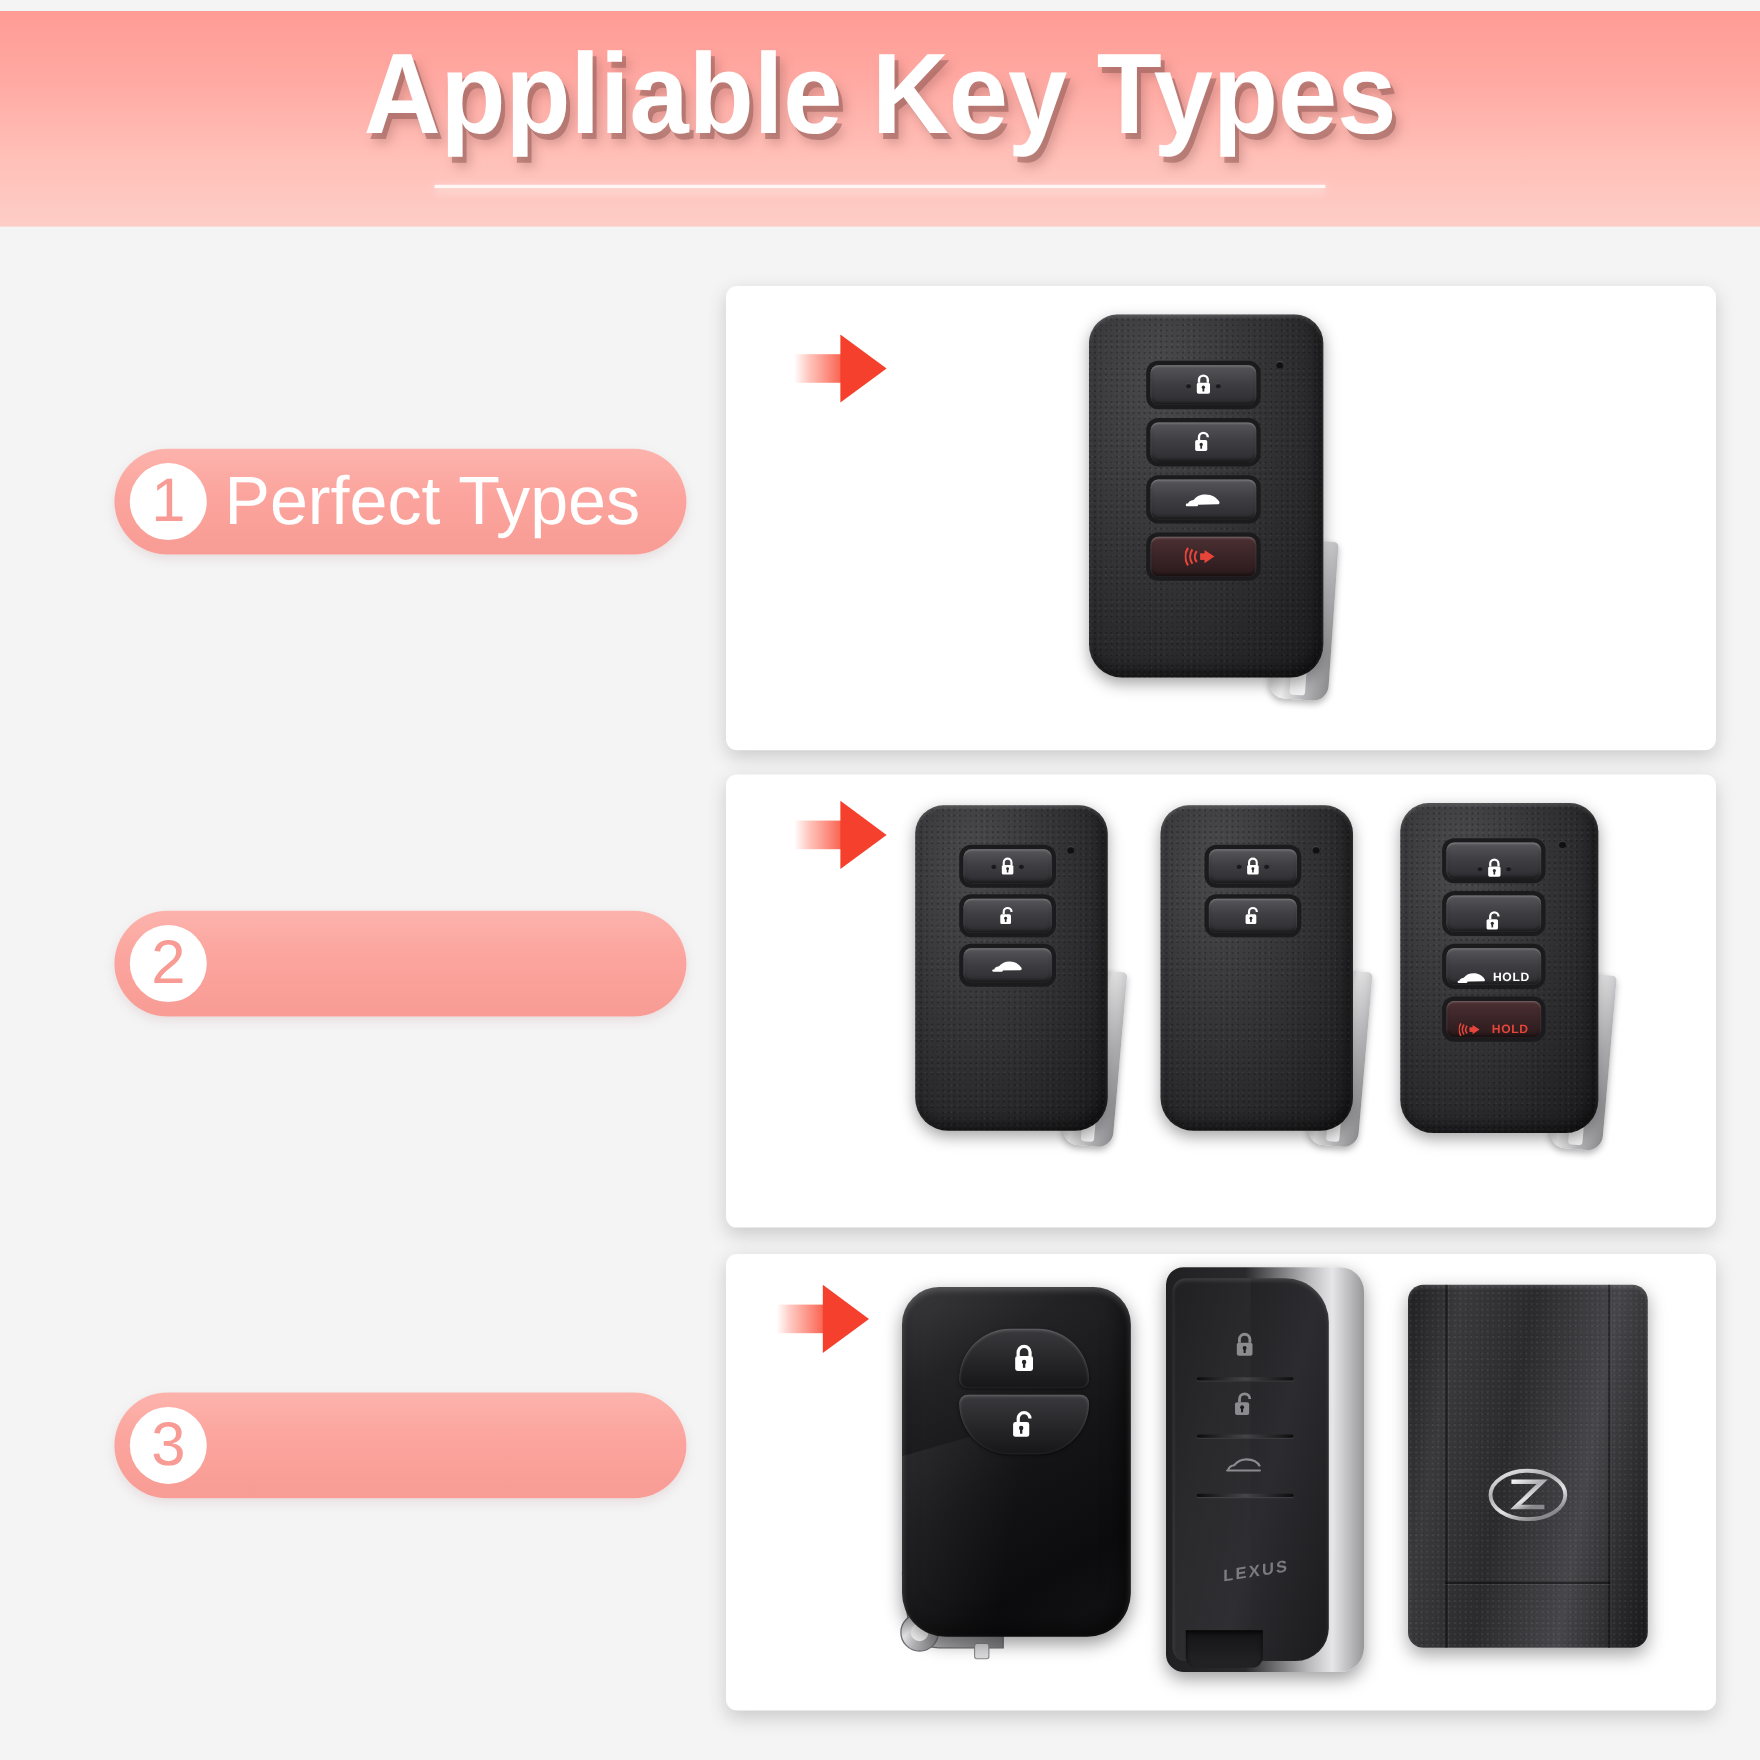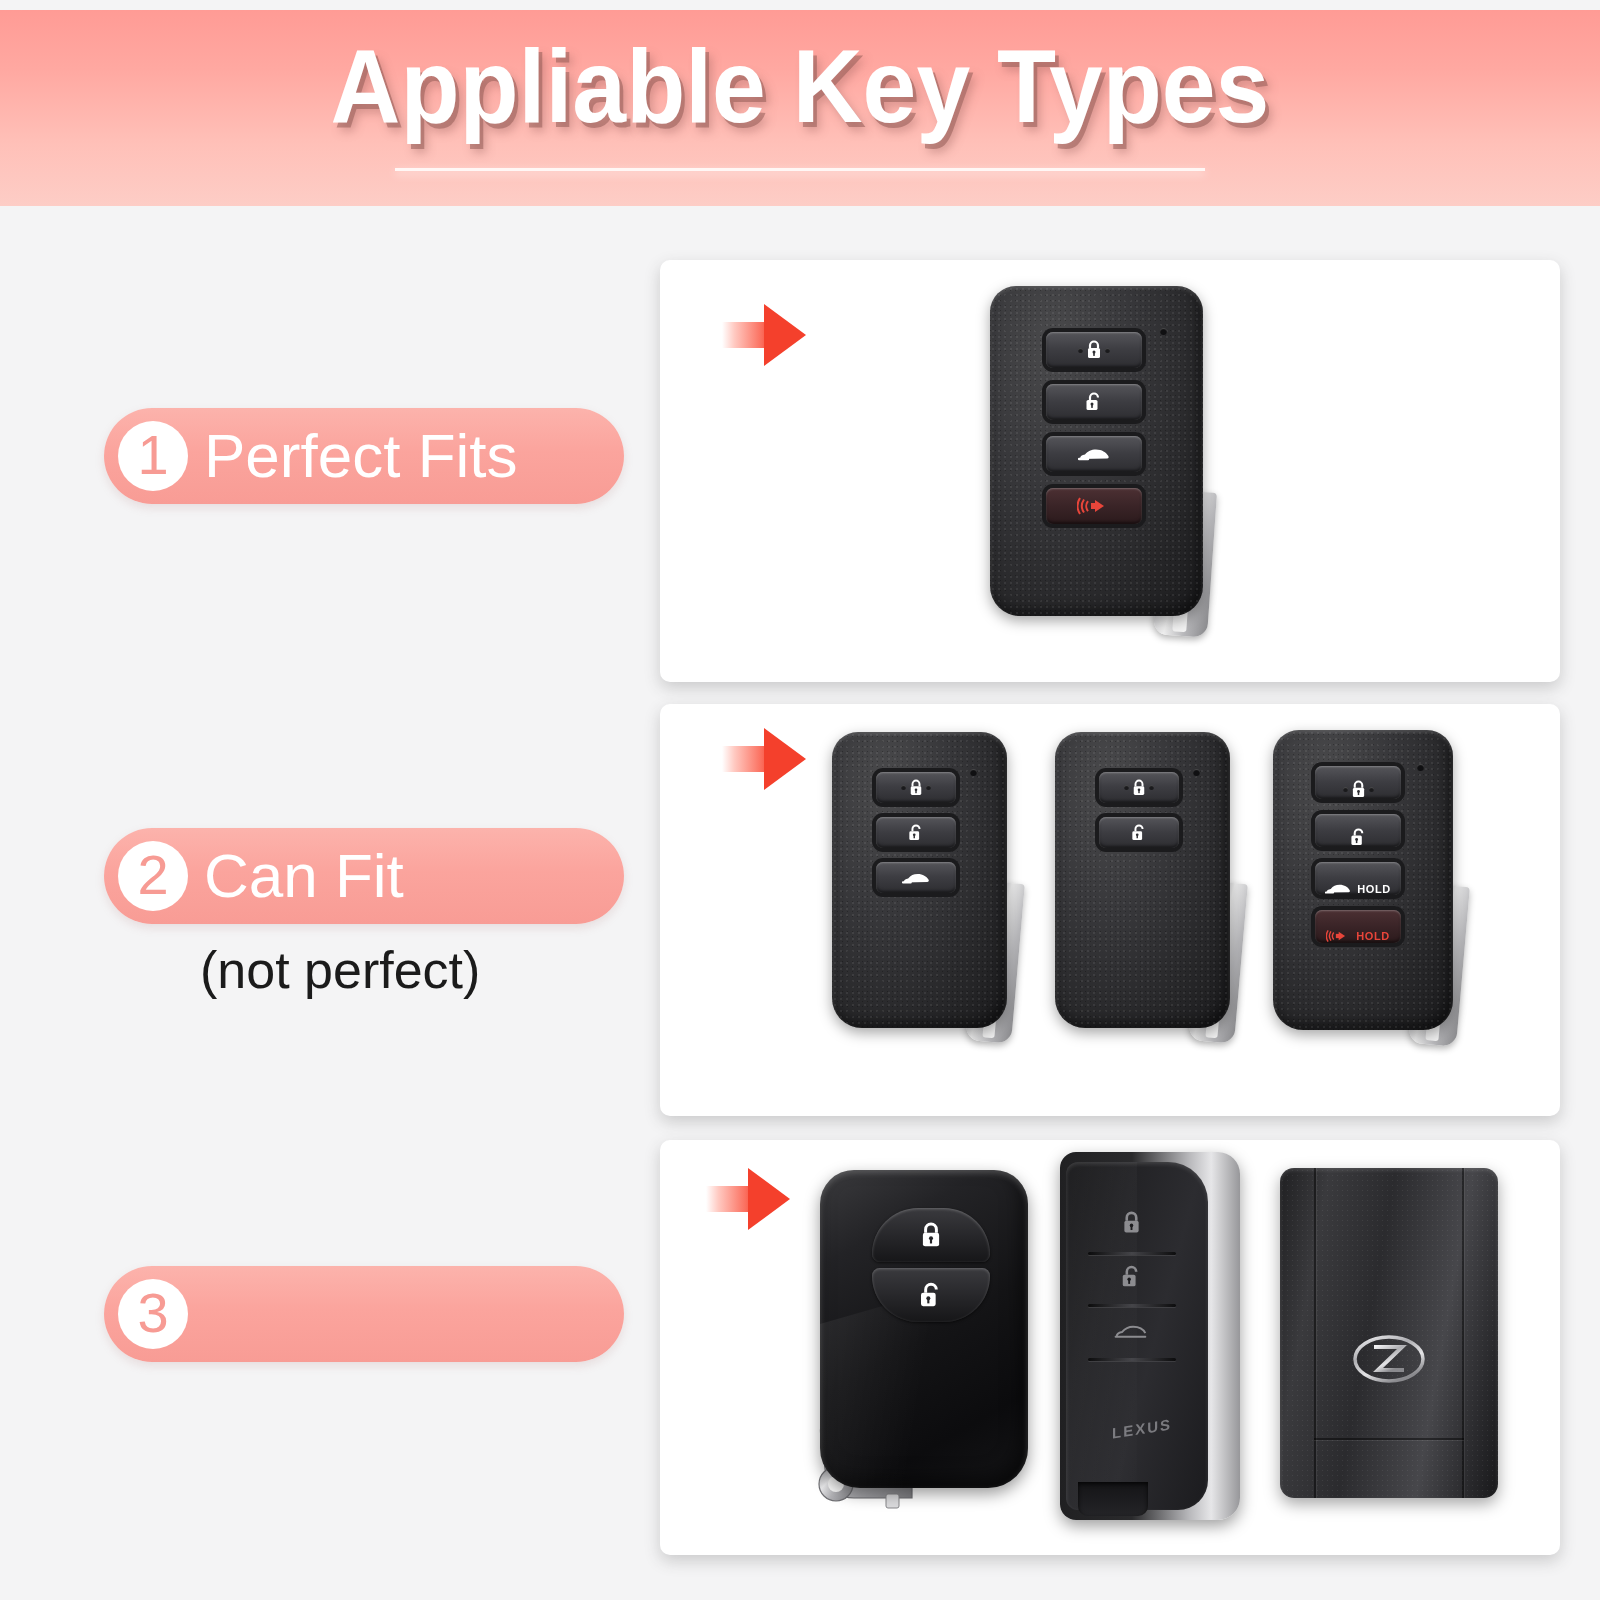--- a/index.html
+++ b/index.html
@@ -410,30 +410,28 @@
 <div class="page">
 
   <div class="header">
     <div class="header-title">Appliable Key Types</div>
     <div class="header-underline"></div>
   </div>
 
   <div class="label-block b1">
     <div class="pill">
       <div class="pill-num">1</div>
-      <div class="pill-text">Perfect Fits</div>
+      <div class="pill-text">Perfect Types</div>
     </div>
   </div>
 
   <div class="label-block b2">
     <div class="pill">
       <div class="pill-num">2</div>
-      <div class="pill-text">Can Fit</div>
-    </div>
-    <div class="sub-note">(not perfect)</div>
+    </div>
   </div>
 
   <div class="label-block b3">
     <div class="pill">
       <div class="pill-num">3</div>
     </div>
   </div>
 
   <div class="panel p1">
 

